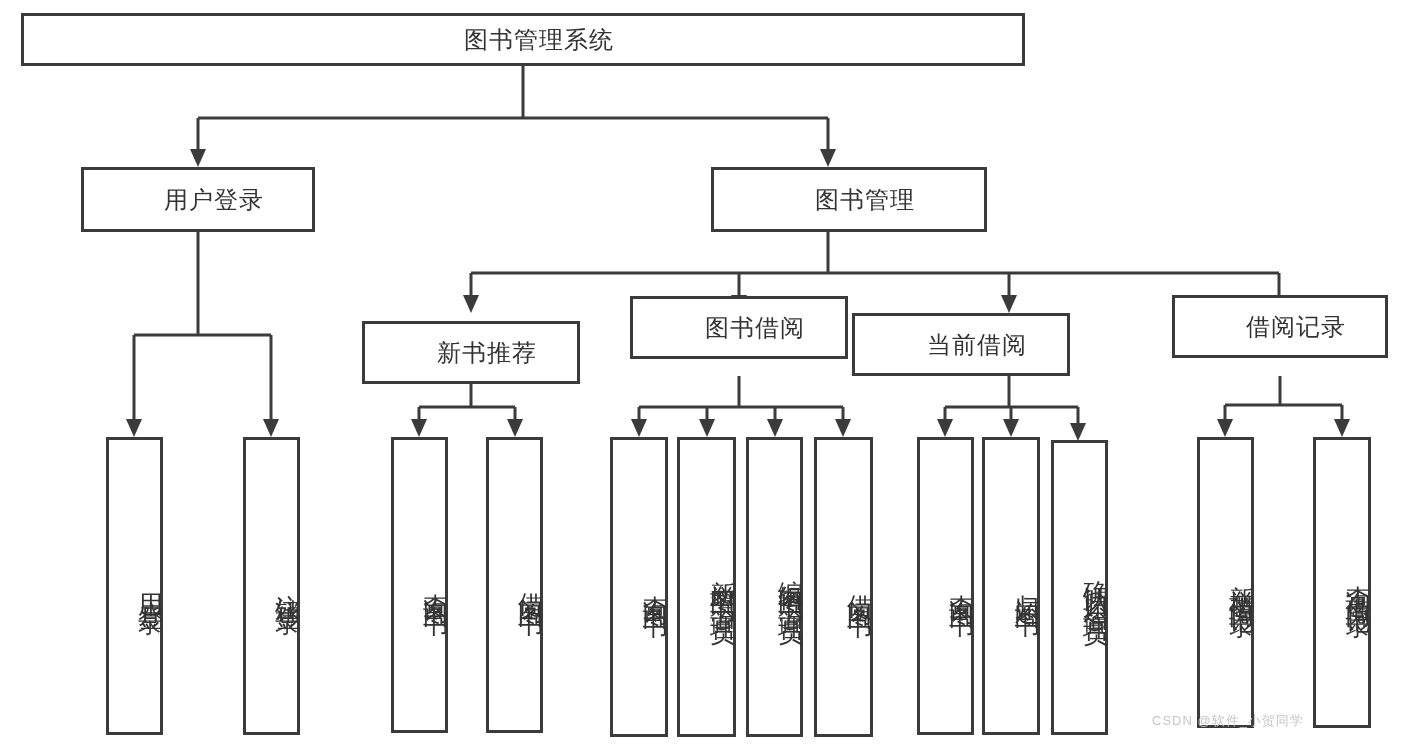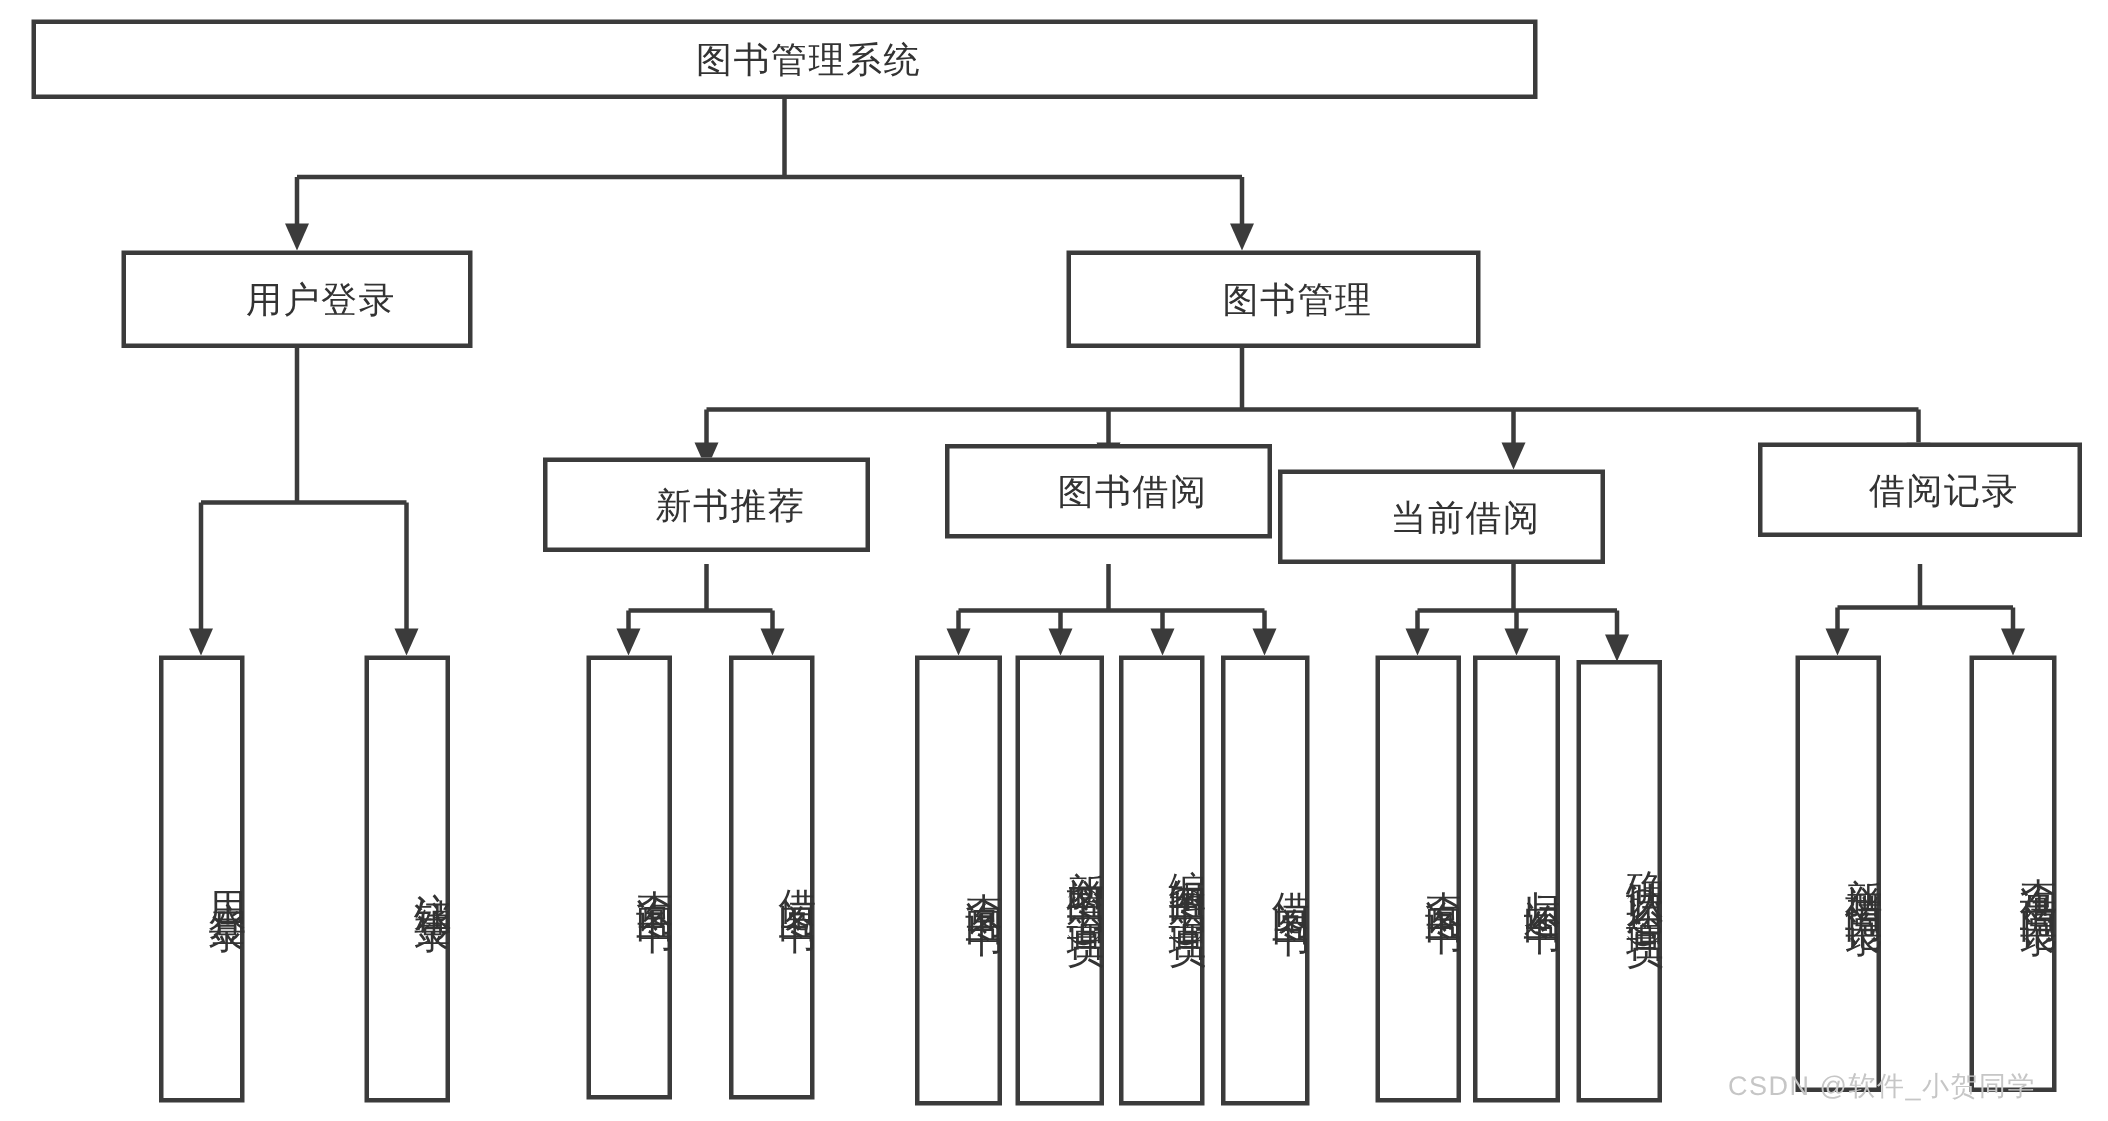--- a/index.html
+++ b/index.html
@@ -39,21 +39,21 @@
     text-orientation: mixed;
     font-size: 25px;
     line-height: 1;
     letter-spacing: 6px;
     color: #333333;
   }
   .watermark {
     position: absolute;
     left: 1152px;
     top: 712px;
-    font-size: 18px;
+    font-size: 13px;
     color: #c6c6c6;
     letter-spacing: 1px;
     white-space: nowrap;
     z-index: 10;
   }
 </style>
 </head>
 <body>
 
 <div id="canvas">
@@ -95,21 +95,21 @@
     <span class="hlbl">图书管理系统</span>
   </div>
 
   <div class="box" style="left:81px;top:167px;width:234px;height:65px">
     <span class="hlbl">用户登录</span>
   </div>
   <div class="box" style="left:711px;top:167px;width:276px;height:65px">
     <span class="hlbl">图书管理</span>
   </div>
 
-  <div class="box" style="left:362px;top:305px;width:218px;height:63px">
+  <div class="box" style="left:362px;top:321px;width:218px;height:63px">
     <span class="hlbl">新书推荐</span>
   </div>
   <div class="box" style="left:630px;top:296px;width:218px;height:63px">
     <span class="hlbl">图书借阅</span>
   </div>
   <div class="box" style="left:852px;top:313px;width:218px;height:63px">
     <span class="hlbl">当前借阅</span>
   </div>
   <div class="box" style="left:1172px;top:295px;width:216px;height:63px">
     <span class="hlbl">借阅记录</span>

